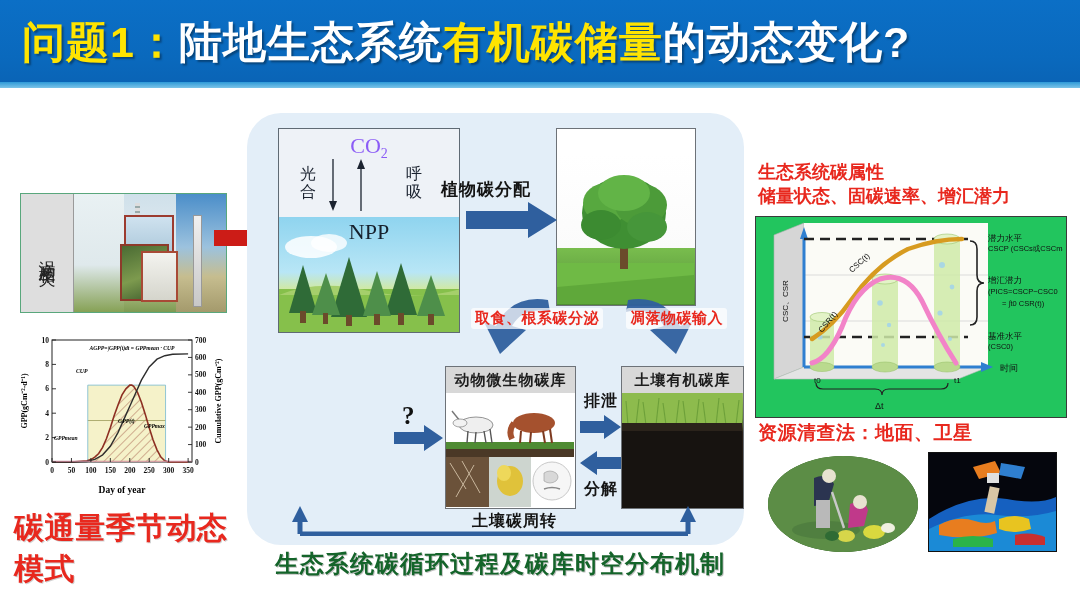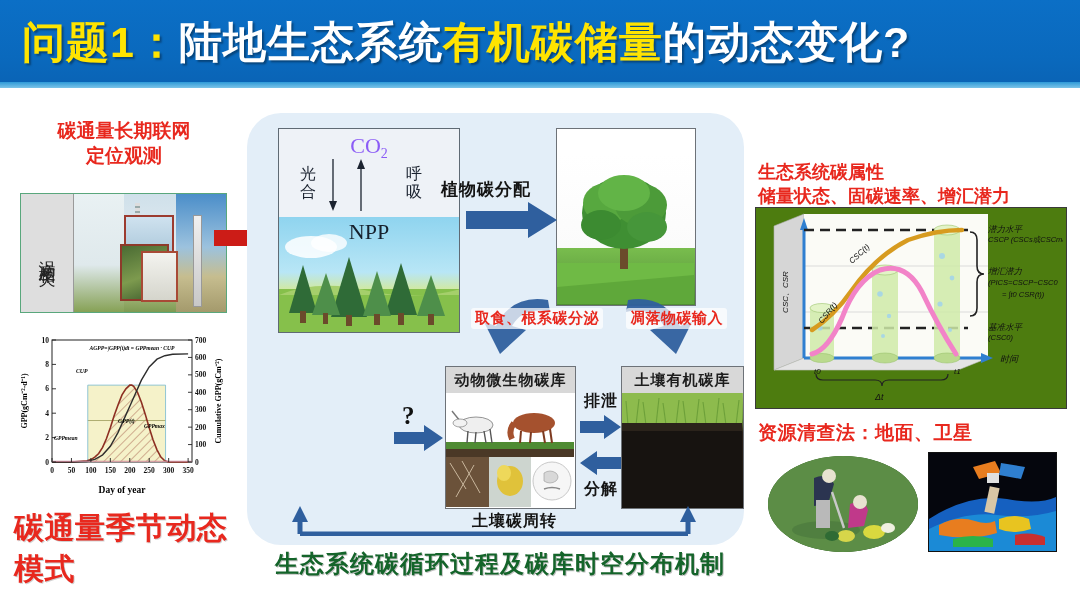--- a/index.html
+++ b/index.html
@@ -109,22 +109,22 @@
   #lab-question{left:402px;top:402px;font-size:25px;font-weight:bold;color:#101010;}
 
   .redlab{position:absolute;font-size:15px;font-weight:bold;color:#e8281e;white-space:nowrap;
           background:rgba(255,255,255,.72);padding:1px 4px;border-radius:3px;letter-spacing:.5px;}
   #lab-qushi{left:471px;top:308px;}
   #lab-diaoluo{left:626px;top:308px;}
 
   
   #right-head{left:758px;top:160px;width:320px;font-size:18px;line-height:24px;
           color:#e8281e;font-weight:bold;text-align:left;}
-  #csc-figure{position:absolute;left:755px;top:207px;width:310px;height:200px;
-          border:1.5px solid #3a3a3a;background:#4d7c0f;overflow:hidden;font-style:italic;}
+  #csc-figure{position:absolute;left:755px;top:216px;width:310px;height:200px;
+          border:1.5px solid #3a3a3a;background:#22c55e;overflow:hidden;}
   #right-mid{left:758px;top:420px;width:320px;font-size:19px;color:#e8281e;
           font-weight:bold;text-align:left;letter-spacing:.5px;}
   #field-photo{position:absolute;left:768px;top:456px;width:150px;height:96px;
           border-radius:50%;overflow:hidden;
           background:radial-gradient(circle at 40% 40%,#6f9a4e,#3e6b32 70%,#2d5026);}
   #sat-photo{position:absolute;left:928px;top:452px;width:127px;height:98px;
           background:#0b0b12;overflow:hidden;border:1px solid #111;}
 
   
   #bottom-cap{left:250px;top:548px;width:500px;font-size:24px;color:#14642a;
@@ -135,24 +135,20 @@
 <body>
 
 <div class="slide">
 
   <div class="header"></div>
   <div class="header-underline"></div>
   <div class="title">
     <span class="t-y">问题1：</span><span class="t-w">陆地生态系统</span><span class="t-y">有机碳储量</span><span class="t-w">的动态变化?</span>
   </div>
 
-  <div class="lbl-box" id="left-head">
-    <div>碳通量长期联网</div>
-    <div>定位观测</div>
-  </div>
 
   <div id="eddy-photo">
     <div class="eddy-cap">
       <span>涡度相关</span>
     </div>
     <div class="eddy-img">
       <div class="tower-sky"></div>
       <div class="tower-sky2"></div>
       <div class="tower-sky3"></div>
       <div class="tower-mast"></div>

